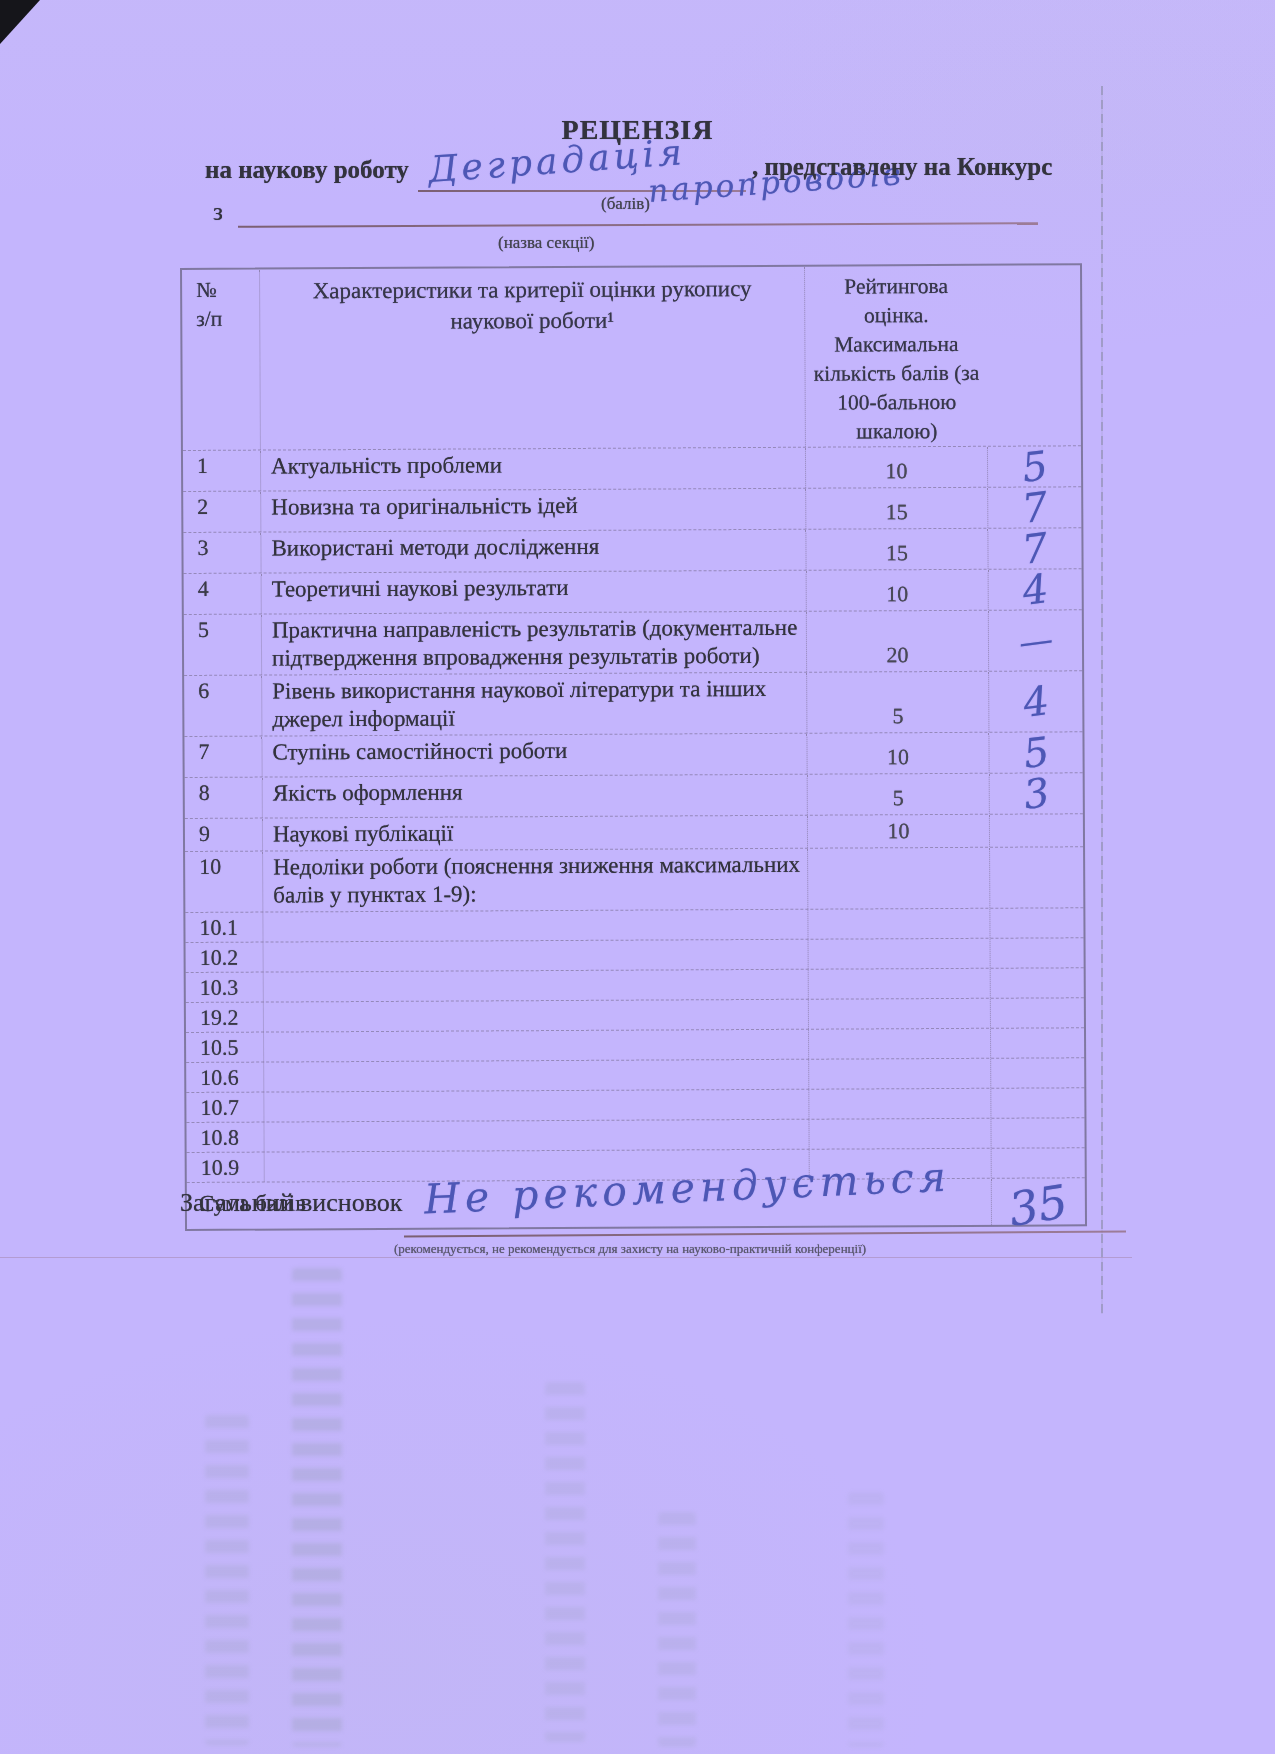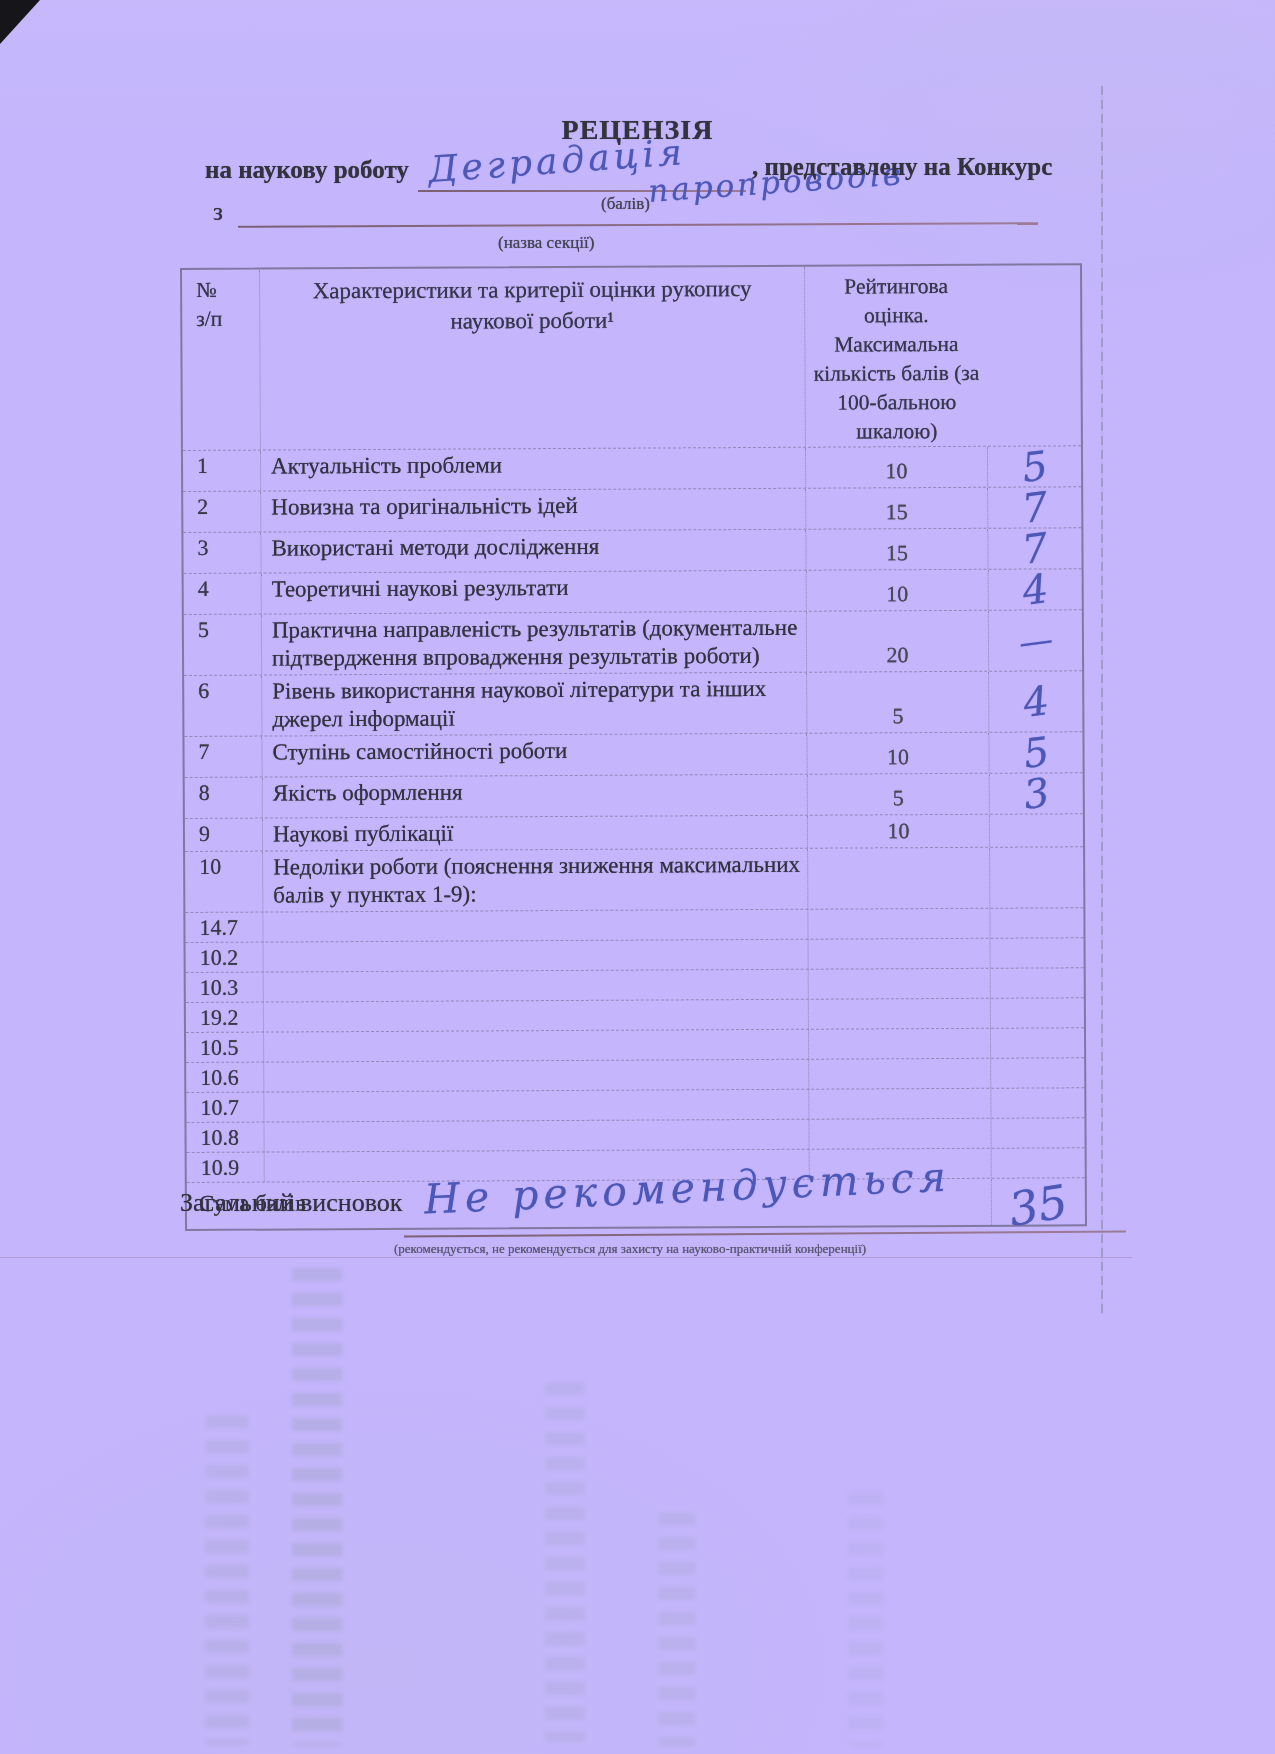--- a/index.html
+++ b/index.html
@@ -183,21 +183,21 @@
   <div class="trow">
     <div class="cell num printed">10</div>
     <div class="cell desc printed">Недоліки роботи (пояснення зниження максимальних балів у пунктах 1-9):</div>
     <div class="cell max printed"></div>
     <div class="cell score">
       
     </div>
   </div>
 
   <div class="trow">
-    <div class="cell num printed">14.7</div>
+    <div class="cell num printed">10.1</div>
     <div class="cell desc printed"></div>
     <div class="cell max printed"></div>
     <div class="cell score">
       
     </div>
   </div>
 
   <div class="trow">
     <div class="cell num printed">10.2</div>
     <div class="cell desc printed"></div>

